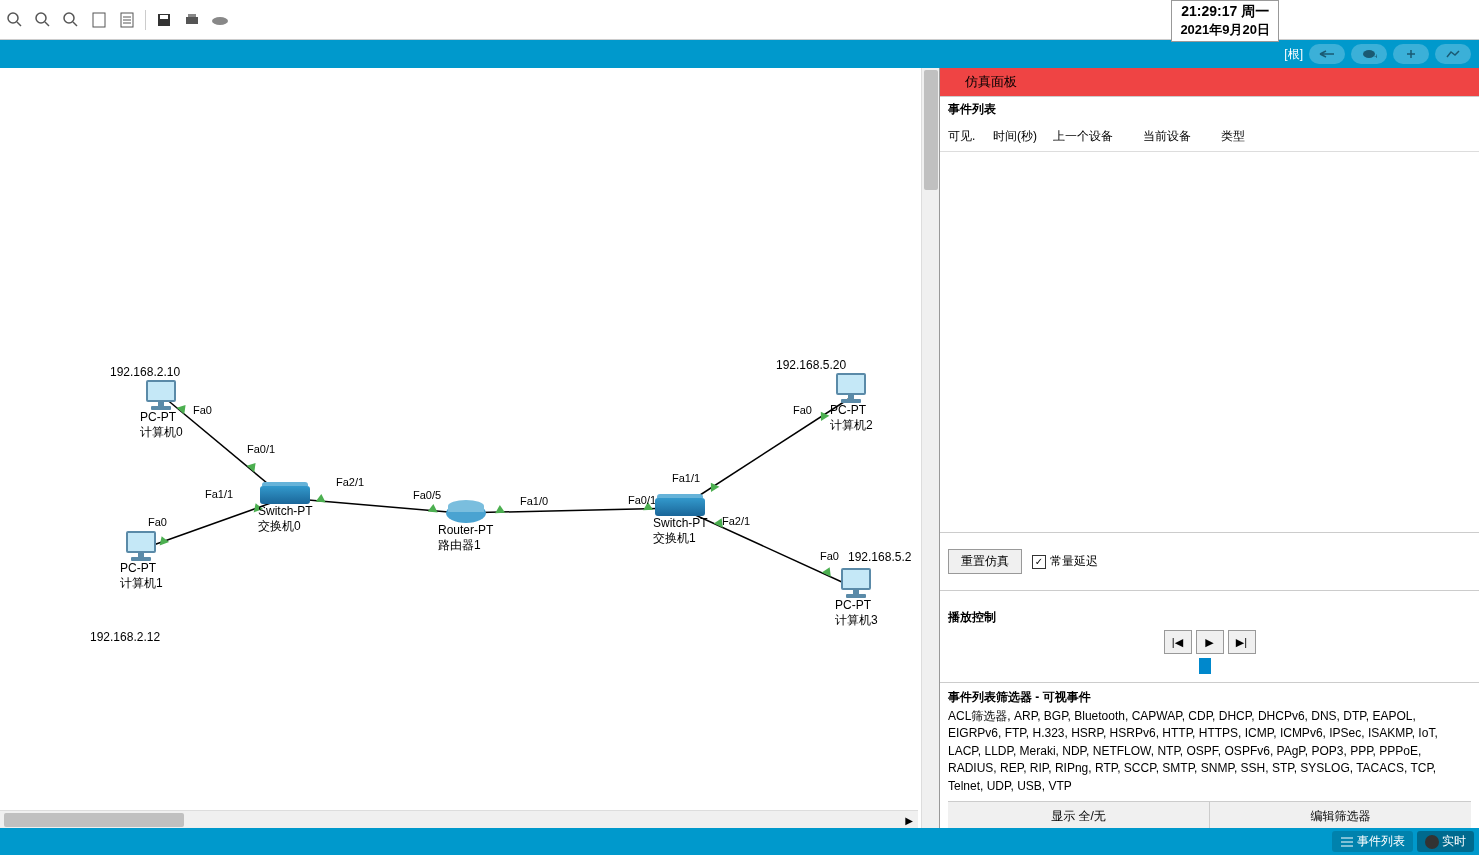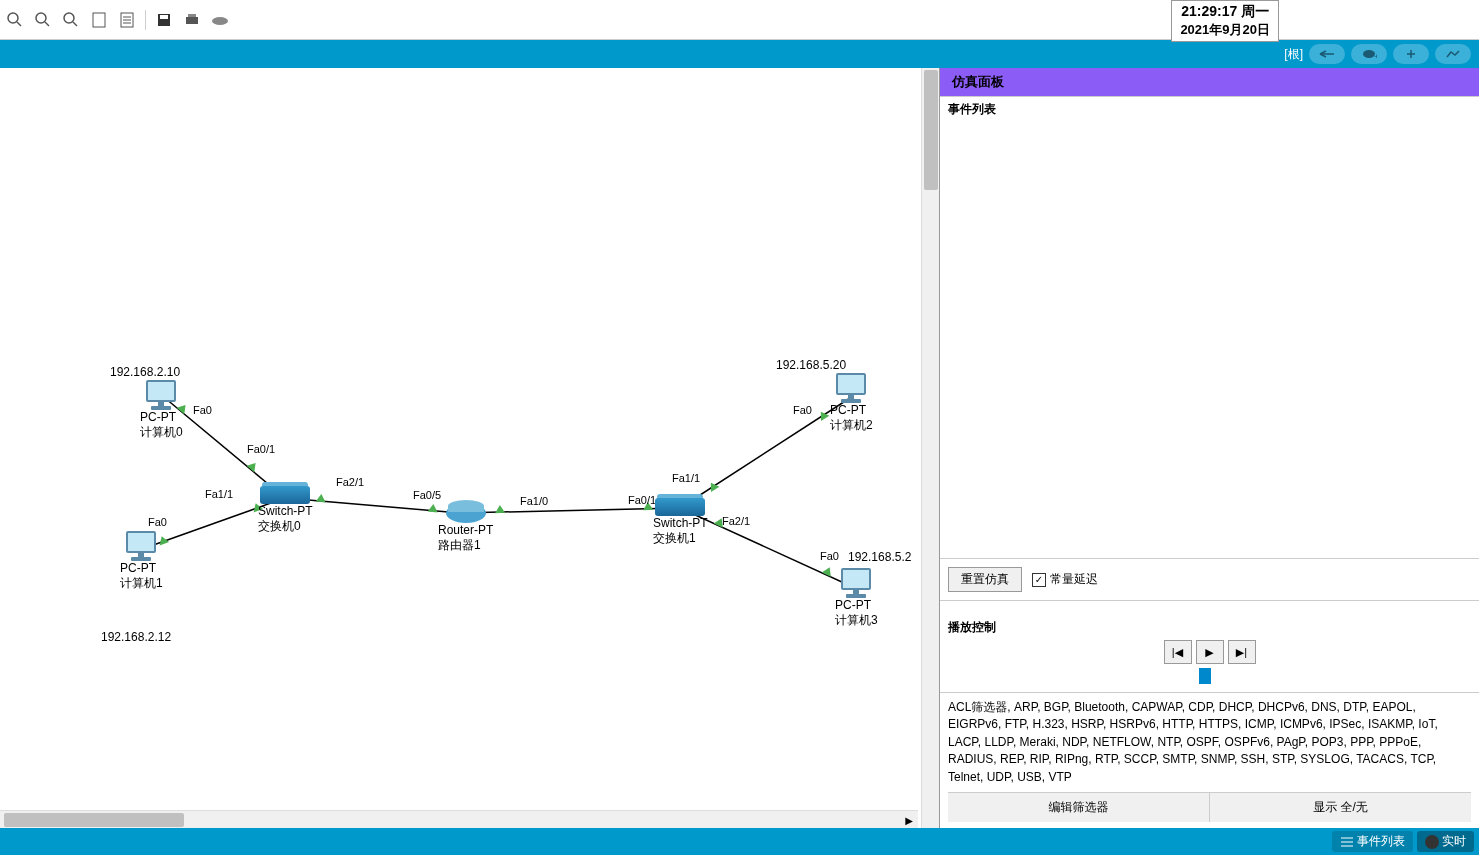--- a/index.html
+++ b/index.html
@@ -38,27 +38,27 @@
 .pc-stand { width: 6px; height: 4px; background: #5a8aa8; position: absolute; left: 15px; top: 22px; }
 .pc-base { width: 20px; height: 4px; background: #5a8aa8; position: absolute; left: 8px; top: 26px; border-radius: 1px; }
 
 .switch-icon { width: 50px; height: 18px; margin: 0 auto; background: linear-gradient(#3399cc, #1a6699); border-radius: 3px; position: relative; }
 .switch-icon::after { content: ''; position: absolute; top: -4px; left: 2px; right: 2px; height: 4px; background: #66b3d9; border-radius: 3px 3px 0 0; }
 
 .router-icon { width: 40px; height: 20px; margin: 0 auto; background: #4aa3d1; border-radius: 50%; position: relative; }
 .router-icon::before { content: ''; position: absolute; top: -3px; left: 2px; right: 2px; height: 12px; background: #7abede; border-radius: 50% 50% 0 0; }
 
 .side-panel { width: 540px; background: #fff; border-left: 1px solid #999; display: flex; flex-direction: column; overflow: hidden; }
-.panel-title { padding: 5px 12px; font-size: 13px; font-weight: bold; background: #8b5cf6; border-bottom: 1px solid #ccc; }
+.panel-title { padding: 5px 25px; font-size: 13px; font-weight: normal; background: #ef4444; border-bottom: 1px solid #ccc; }
 .event-list-header { padding: 4px 8px; font-weight: bold; font-size: 12px; }
 .event-cols { display: flex; padding: 4px 0; border-bottom: 1px solid #ddd; }
 .event-col { padding: 2px 8px; font-size: 12px; }
 .event-body { flex: 1; background: #fff; min-height: 380px; }
 
-.sim-controls { padding: 8px 8px; border-top: 1px solid #ccc; display: flex; align-items: center; gap: 10px; }
+.sim-controls { padding: 16px 8px; border-top: 1px solid #ccc; display: flex; align-items: center; gap: 10px; }
 .btn { padding: 3px 12px; background: #f0f0f0; border: 1px solid #999; cursor: pointer; font-size: 12px; }
 .checkbox-row { display: flex; align-items: center; gap: 4px; }
 .cbox { width: 14px; height: 14px; border: 1px solid #333; display: inline-flex; align-items: center; justify-content: center; font-size: 10px; }
 
 .play-section { border-top: 1px solid #ccc; padding: 6px 8px; }
 .play-title { font-weight: bold; margin-bottom: 4px; margin-top: 12px; }
 .play-buttons { display: flex; justify-content: center; gap: 4px; }
 .play-btn { width: 28px; height: 24px; border: 1px solid #999; background: #f0f0f0; display: flex; align-items: center; justify-content: center; cursor: pointer; font-size: 11px; }
 .play-slider { height: 18px; position: relative; margin-top: 4px; }
 .slider-handle { position: absolute; width: 12px; height: 16px; background: #0088cc; left: 48%; }
@@ -201,21 +201,21 @@
 
       <div class="device" style="left:120px; top:463px">
         <div class="pc-icon">
             <div class="pc-monitor"></div>
             <div class="pc-stand"></div>
             <div class="pc-base"></div>
           </div>
         <span class="dev-label">PC-PT</span>
         <span class="dev-label">计算机1</span>
       </div>
-      <span class="ip-label" style="left:101px; top:562px">192.168.2.12</span>
+      <span class="ip-label" style="left:90px; top:562px">192.168.2.12</span>
       <span class="port-label" style="left:148px; top:448px">Fa0</span>
       <span class="port-label" style="left:205px; top:420px">Fa1/1</span>
 
       <div class="device" style="left:258px; top:418px">
         <div class="switch-icon"></div>
         <span class="dev-label">Switch-PT</span>
         <span class="dev-label">交换机0</span>
       </div>
       <span class="port-label" style="left:336px; top:408px">Fa2/1</span>
       <span class="port-label" style="left:413px; top:421px">Fa0/5</span>
@@ -266,20 +266,27 @@
       </div>
     <div class="canvas-scroll-h">
         <div class="scroll-thumb-h"></div>
         <span class="scroll-arrow-r">▶</span>
       </div>
   </div>
 
   <div class="side-panel">
     <div class="panel-title">仿真面板</div>
     <div class="event-list-header">事件列表</div>
+    <div class="event-cols">
+      <span class="event-col" style="width:45px">可见.</span>
+      <span class="event-col" style="width:60px">时间(秒)</span>
+      <span class="event-col" style="width:90px">上一个设备</span>
+      <span class="event-col" style="width:78px">当前设备</span>
+      <span class="event-col">类型</span>
+    </div>
     <div class="event-body"></div>
 
     <div class="sim-controls">
       <button class="btn">重置仿真</button>
       <label class="checkbox-row">
         <span class="cbox">✓</span>
         <span>常量延迟</span>
       </label>
     </div>
 
@@ -289,24 +296,25 @@
         <span class="play-btn">|◀</span>
         <span class="play-btn">▶</span>
         <span class="play-btn">▶|</span>
       </div>
       <div class="play-slider">
           <div class="slider-handle"></div>
         </div>
     </div>
 
     <div class="filter-section">
+      <div class="filter-title">事件列表筛选器 - 可视事件</div>
       <div class="filter-list">ACL筛选器, ARP, BGP, Bluetooth, CAPWAP, CDP, DHCP, DHCPv6, DNS, DTP, EAPOL, EIGRPv6, FTP, H.323, HSRP, HSRPv6, HTTP, HTTPS, ICMP, ICMPv6, IPSec, ISAKMP, IoT, LACP, LLDP, Meraki, NDP, NETFLOW, NTP, OSPF, OSPFv6, PAgP, POP3, PPP, PPPoE, RADIUS, REP, RIP, RIPng, RTP, SCCP, SMTP, SNMP, SSH, STP, SYSLOG, TACACS, TCP, Telnet, UDP, USB, VTP</div>
       <div class="filter-btns">
+        <span class="btn">显示 全/无</span>
         <span class="btn">编辑筛选器</span>
-        <span class="btn">显示 全/无</span>
       </div>
     </div>
   </div>
 </div>
 
 <div class="bottom-bar">
   <div class="bottom-tab">
     <svg width="14" height="12" viewBox="0 0 14 12">
         <line x1="1" y1="2" x2="13" y2="2" stroke="#fff"></line>
         <line x1="1" y1="6" x2="13" y2="6" stroke="#fff"></line>

